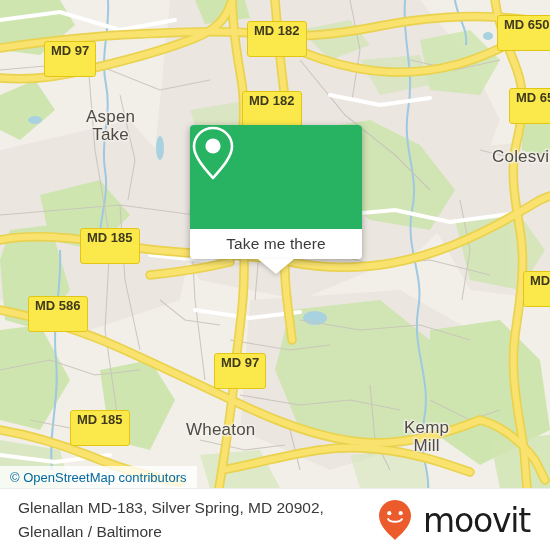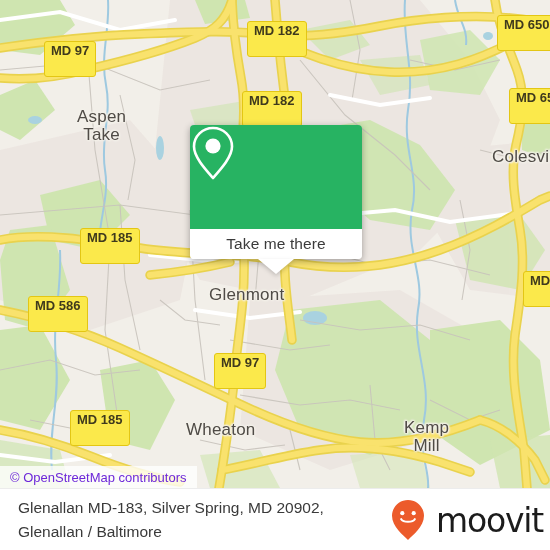--- a/index.html
+++ b/index.html
@@ -85,32 +85,32 @@
   
   #attrib{
     position:absolute;left:0;top:466px;
     height:22px;
     background:rgba(255,255,255,.78);
     display:flex;align-items:center;
     padding:0 9px 0 10px;
     box-sizing:border-box;
   }
   #attrib span{
-    font-size:13px;color:#6d28d9;
+    font-size:13px;color:#0369a1;
     font-family:"Liberation Sans", sans-serif;
     white-space:nowrap;
   }
 
   
   #footer{
     position:absolute;left:0;top:488px;width:550px;height:62px;
     background:#ffffff;
     display:flex;align-items:center;justify-content:space-between;
     box-sizing:border-box;
-    padding:0 7px 0 18px;
+    padding:0 20px 0 18px;
     border-top:1px solid #ececec;
   }
   #footer-text{
     font-size:15.5px;color:#3a3a3a;line-height:1.5;
     font-family:"Liberation Sans", sans-serif;
     max-width:375px;
   }
   #brand{display:flex;align-items:center;gap:11px;}
   #brand-word{
     font-size:33px;color:#1c1c1c;letter-spacing:-1.2px;
@@ -253,26 +253,25 @@
           <path d="M275,0 C278,40 282,80 288,120 C294,160 290,195 286,235 C282,275 288,305 292,340"></path>
           <path d="M0,310 C40,318 80,330 120,348 C160,366 200,385 240,404 C280,423 320,438 360,442 C400,446 440,436 480,420"></path>
           <path d="M0,430 C30,435 60,444 90,456 C120,468 150,478 180,482"></path>
           <path d="M150,275 C180,272 205,268 230,262"></path>
           <path d="M222,470 C250,465 285,455 320,450 C360,444 400,450 440,462 L470,472"></path>
           <path d="M480,420 C500,425 520,440 535,460 L545,480"></path>
         </g>
       </g>
     </svg>
 
-    <div class="maplabel place two" style="left:77px;top:108px;text-align:center;">
+    <div class="maplabel place two" style="left:86px;top:108px;text-align:center;">
       <div>Aspen</div>
       <div>Take</div>
     </div>
     <div class="maplabel place" style="left:492px;top:148px;">Colesville</div>
-    <div class="maplabel place" style="left:209px;top:286px;">Glenmont</div>
     <div class="maplabel place" style="left:186px;top:421px;">Wheaton</div>
     <div class="maplabel place two" style="left:404px;top:419px;">
       <div>Kemp</div>
       <div>Mill</div>
     </div>
 
     <div class="shield" style="left:247px;top:21px;">MD 182</div>
     <div class="shield" style="left:497px;top:15px;">MD 650</div>
     <div class="shield" style="left:44px;top:41px;">MD 97</div>
     <div class="shield" style="left:242px;top:91px;">MD 182</div>

